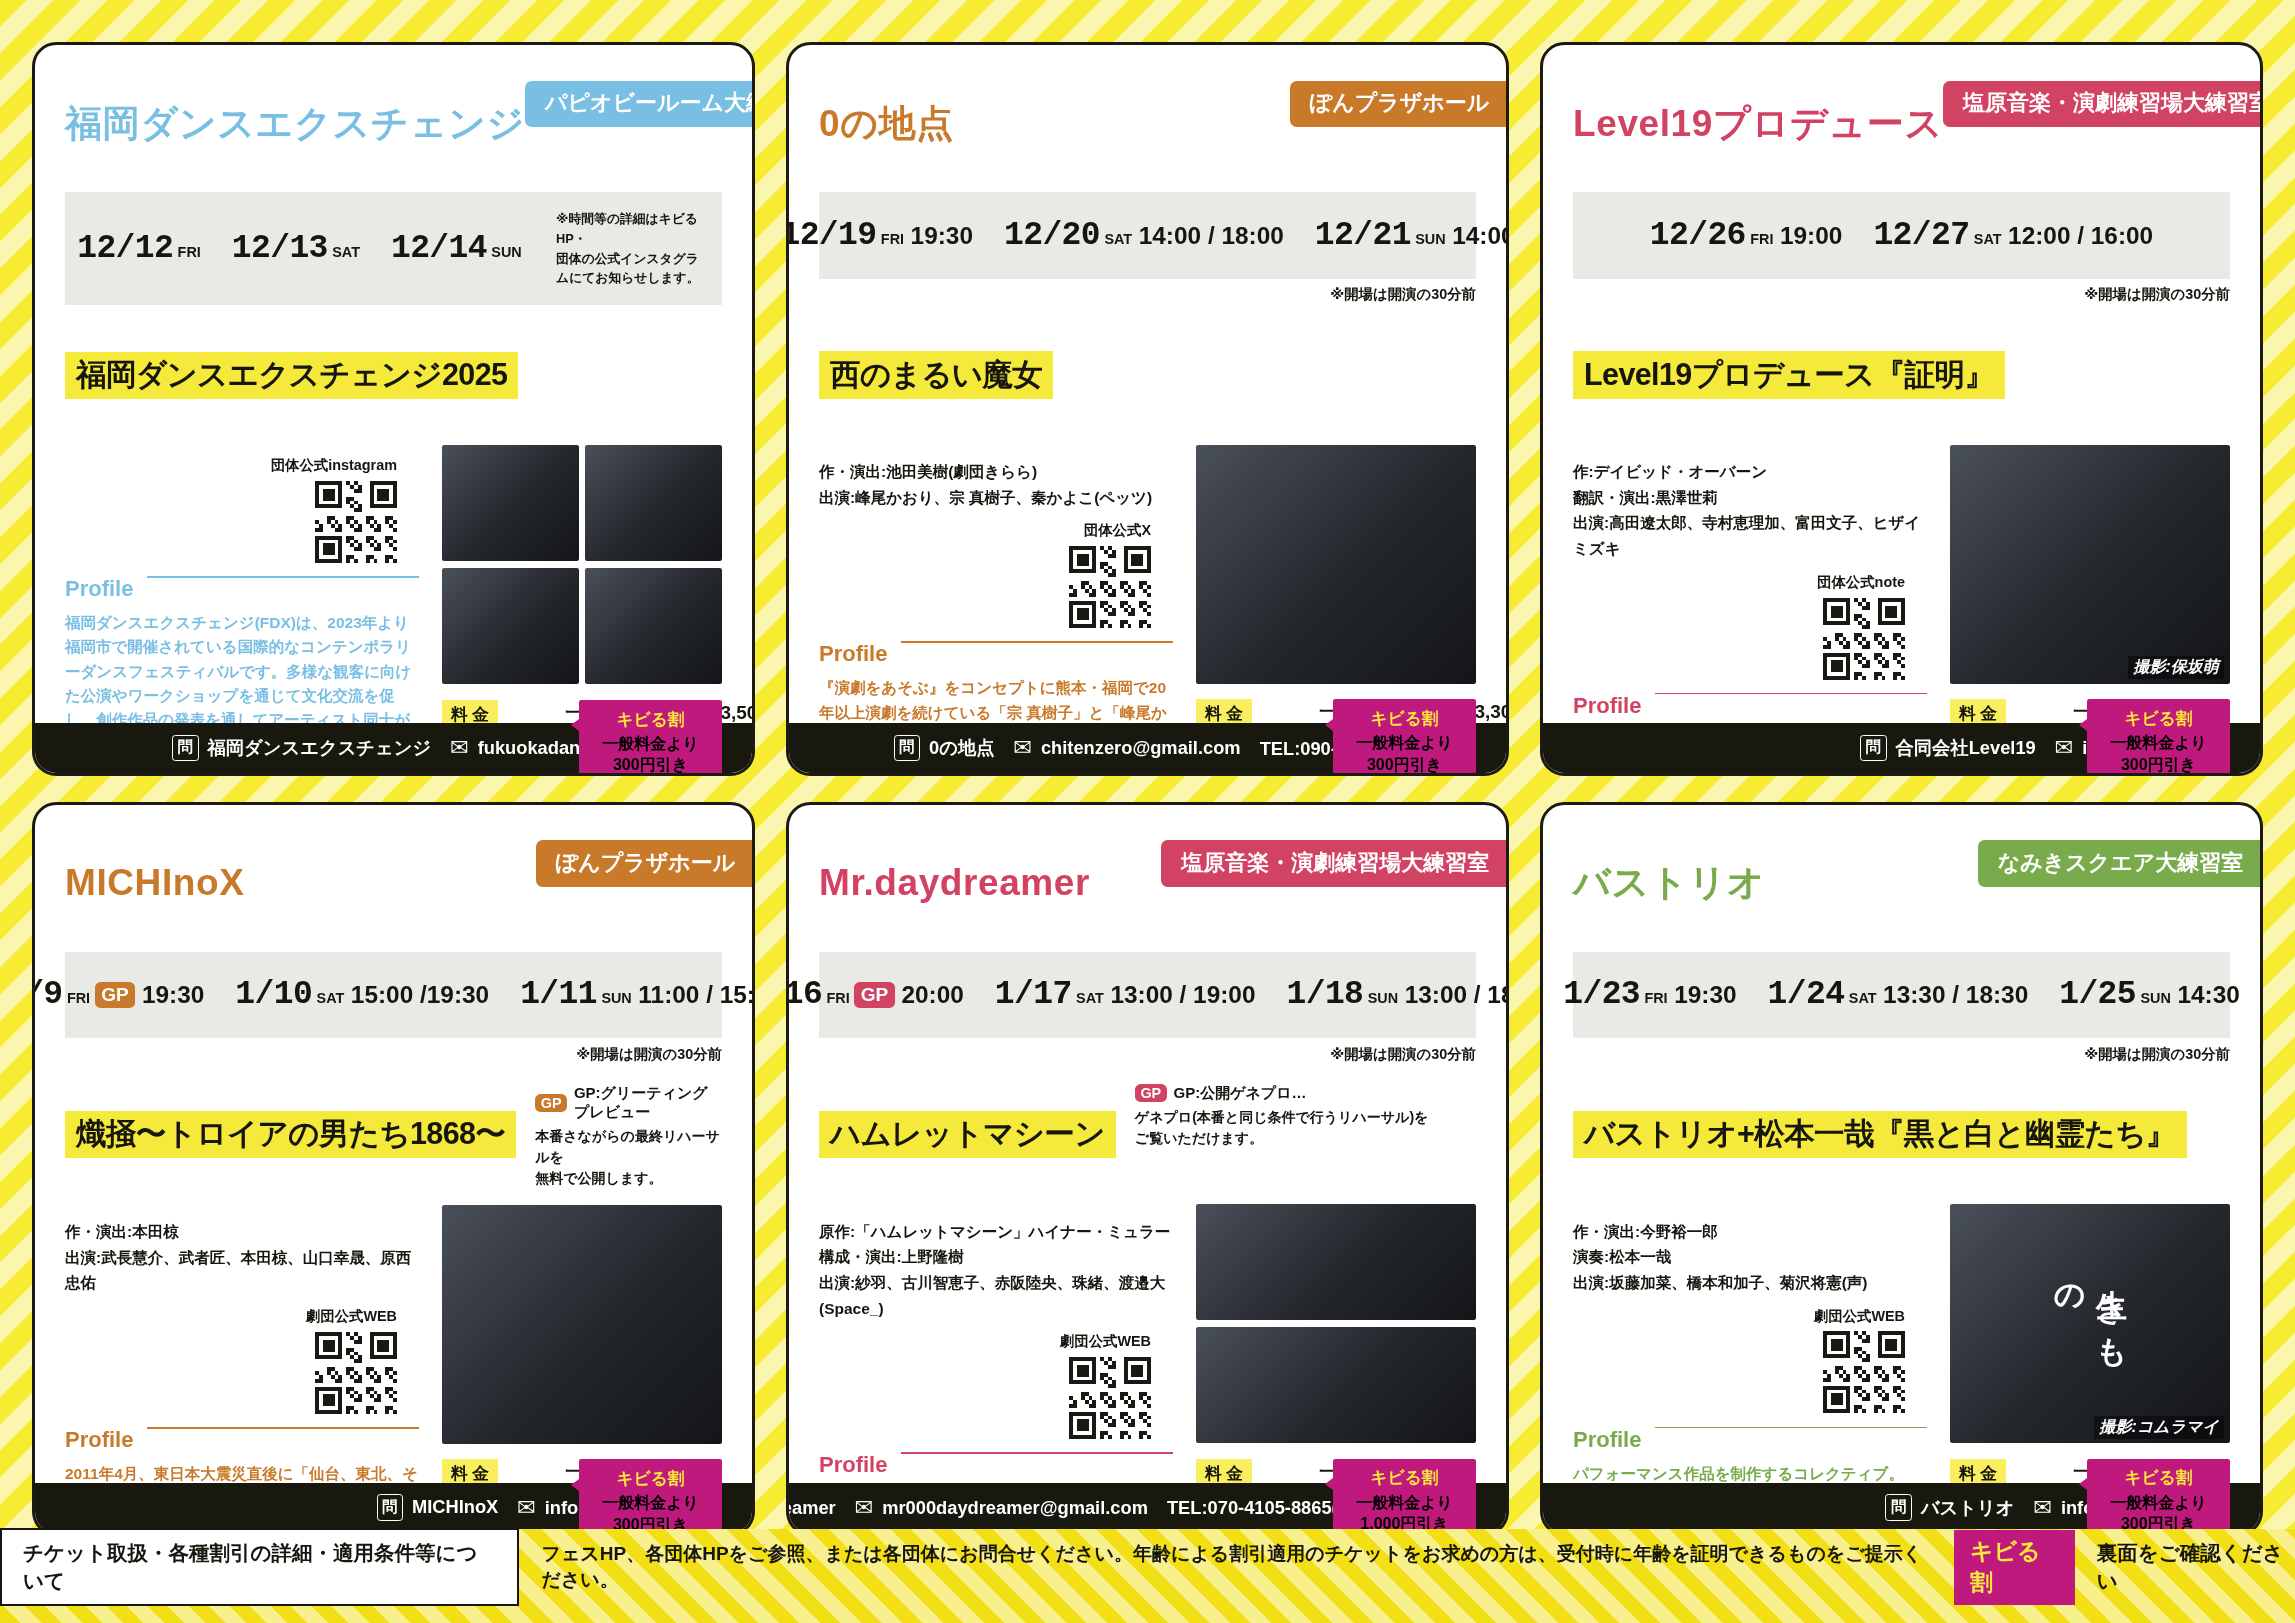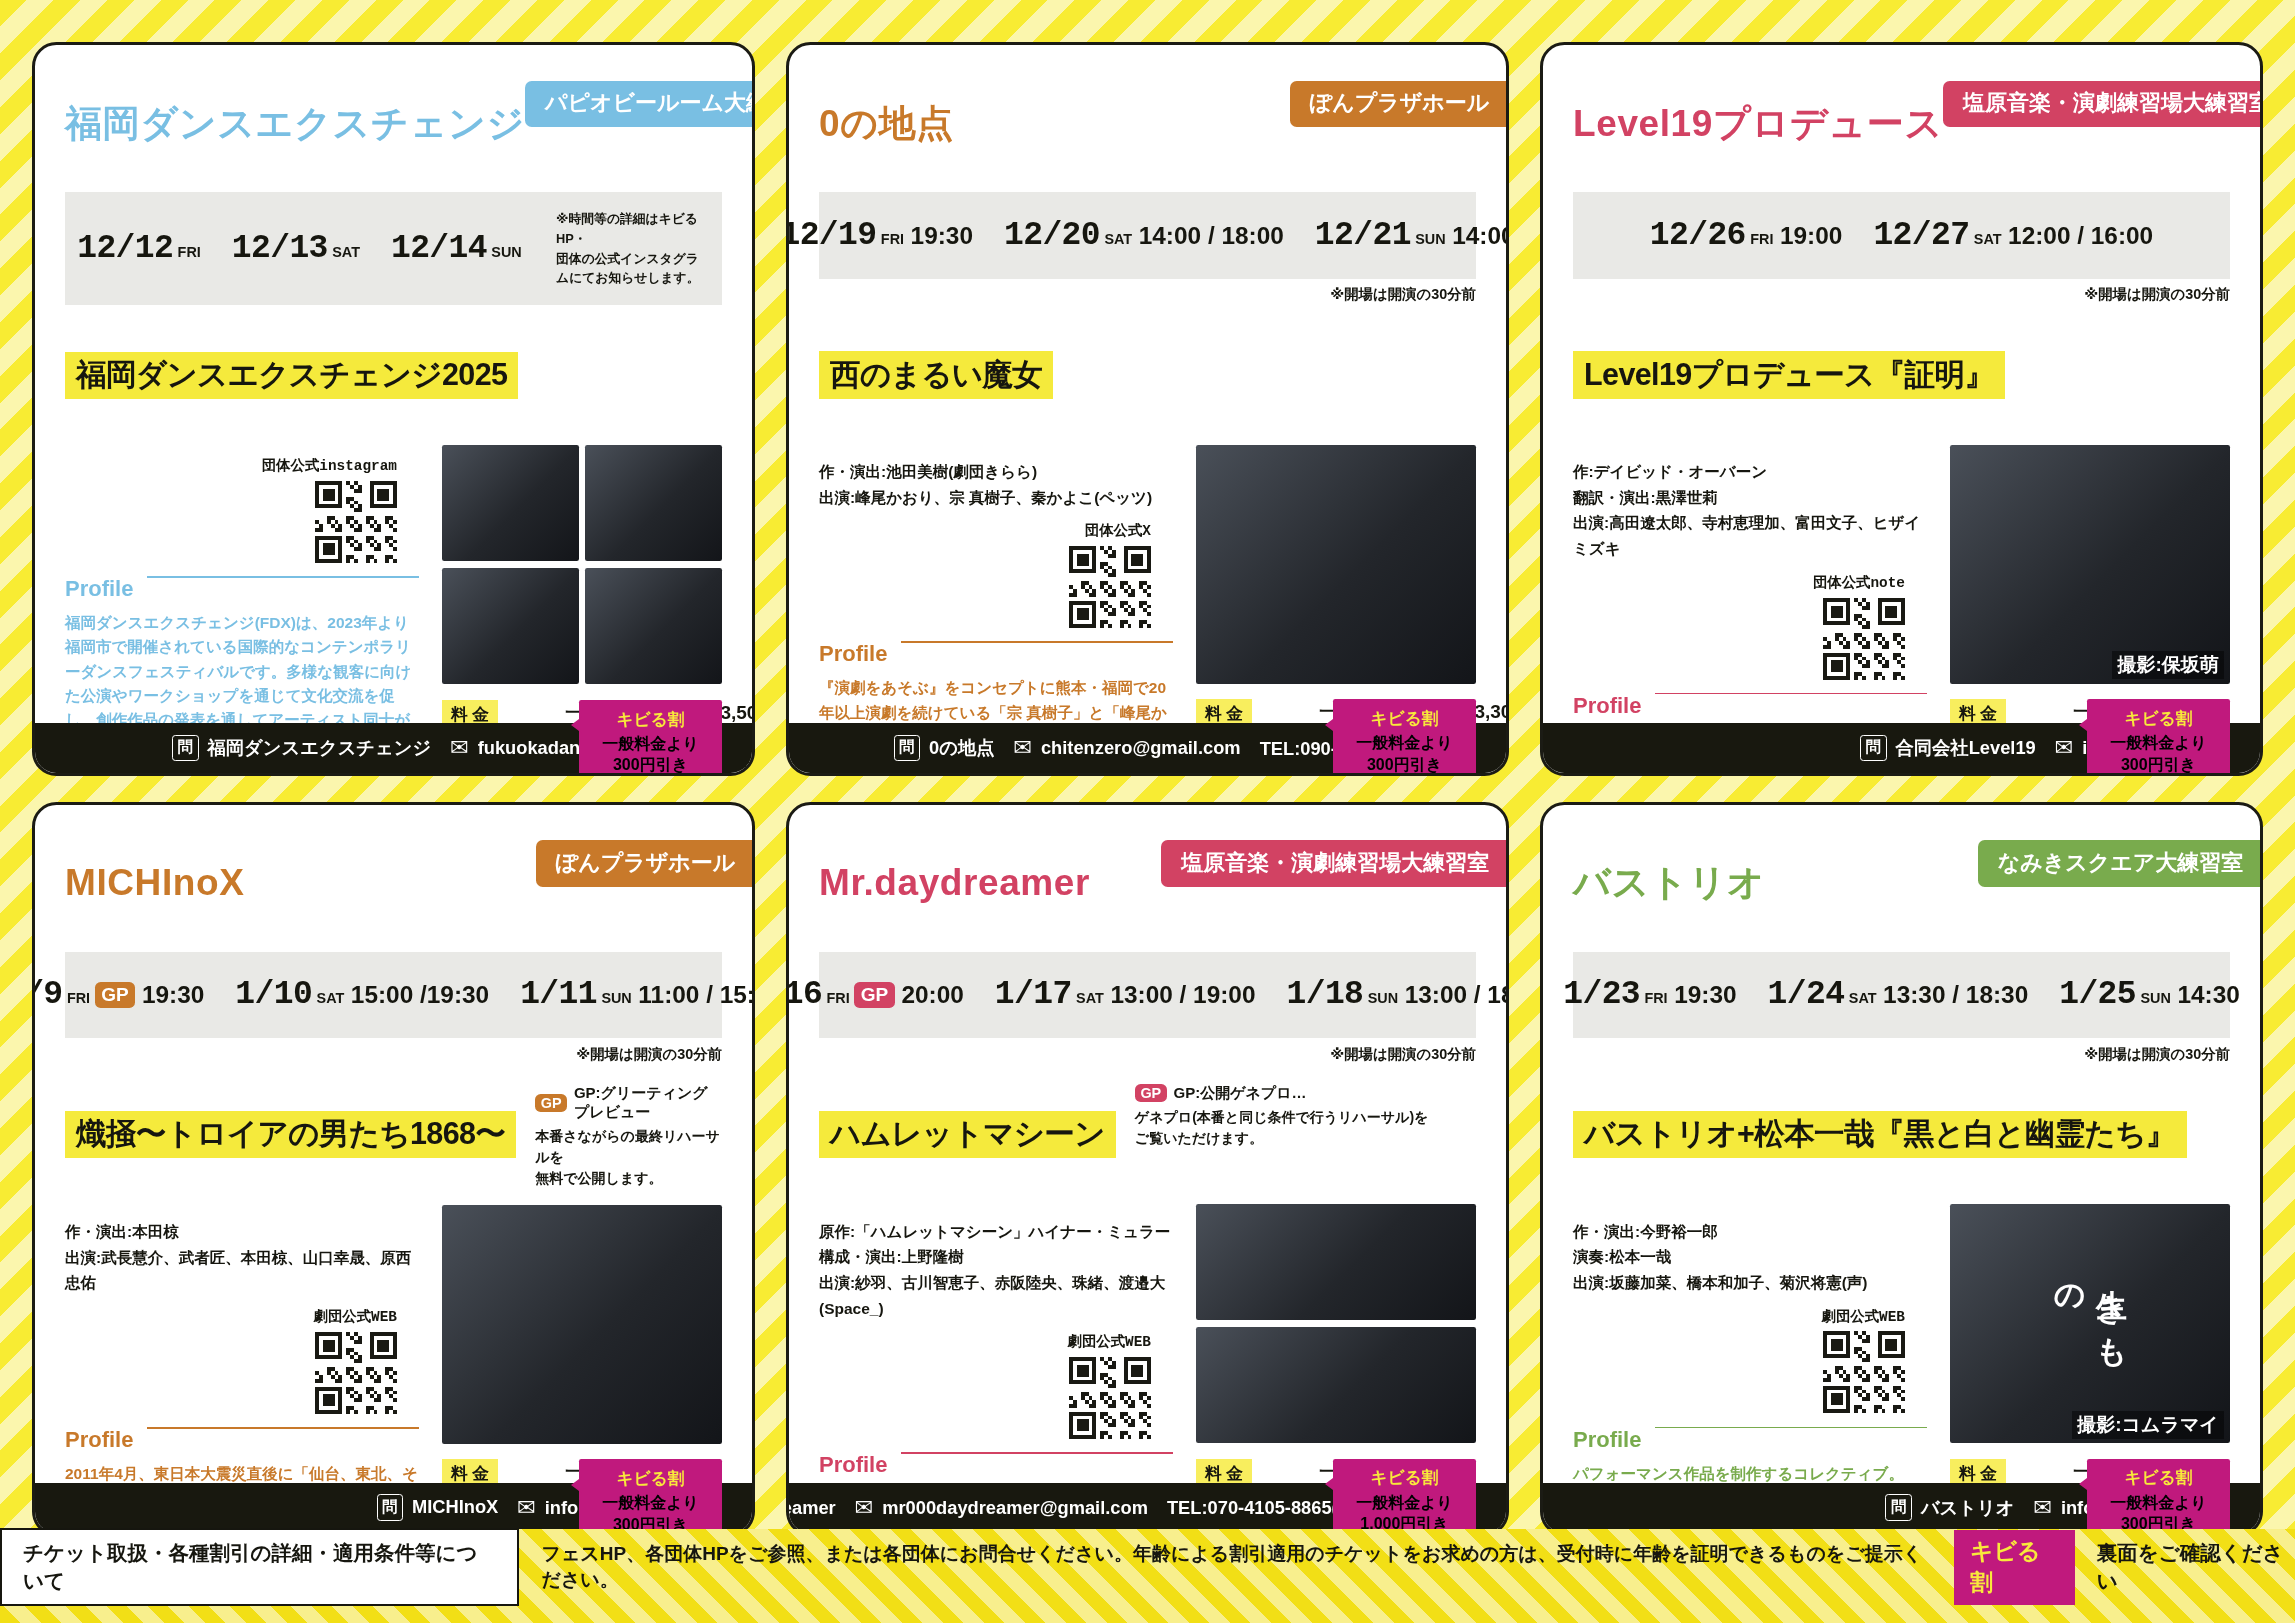--- a/index.html
+++ b/index.html
@@ -37,35 +37,35 @@
   .gp-note{flex:1;min-width:0;padding-top:3.3px;}
   .gp-note .gt{display:flex;align-items:center;gap:6.7px;font-size:15px;font-weight:800;}
   .gp-note .gp-badge{font-size:14.4px;padding:1.1px 5.6px;}
   .gp-note .gb{margin-top:4.4px;font-size:14px;font-weight:600;line-height:1.5;white-space:pre-line;}
 
   .main{display:flex;gap:23px;margin:15.5px 30px 0;flex:1;min-height:0;}
   .left{flex:1;display:flex;flex-direction:column;min-width:0;min-height:0;}
   .body-text{font-size:16px;line-height:1.6;font-weight:600;white-space:pre-line;overflow:hidden;flex-shrink:1;}
   .credits{margin-top:14.4px;font-size:15.5px;font-weight:800;line-height:1.66;white-space:pre-line;flex-shrink:0;}
   .qr-block{display:flex;flex-direction:column;align-items:flex-end;gap:5.6px;margin:11px 22px 0 0;flex-shrink:0;}
-  .qr-label{font-size:14.4px;font-weight:800;font-family:Liberation Mono, monospace;}
+  .qr-label{font-size:14.4px;font-weight:800;}
   .qr{width:82px;height:82px;background:#fff;}
   .profile{margin-top:auto;padding:13.3px 0 14.4px;flex-shrink:0;}
   .profile-head{display:flex;gap:13.3px;color:var(--acc);font-size:22px;font-weight:700;}
   .profile-head .line{flex:1;height:1.7px;background:var(--acc);}
   .profile-text{margin-top:9px;color:var(--acc);font-size:15.5px;font-weight:700;line-height:1.56;white-space:pre-line;}
 
   .right{width:280px;flex:none;display:flex;flex-direction:column;min-height:0;}
   .photo-stack{display:flex;flex-direction:column;gap:6.7px;height:239px;flex-shrink:0;}
   .photo-stack.grid4{display:grid;grid-template-columns:1fr 1fr;grid-template-rows:1fr 1fr;}
   .photo{background:linear-gradient(135deg,#4a5059,#23262b 55%,#131519);border-radius:2.2px;flex:1;position:relative;overflow:hidden;}
   .ph-overlay{position:absolute;top:50%;left:50%;transform:translate(-50%,-50%);writing-mode:vertical-rl;
     color:#fff;font-size:31px;font-weight:700;letter-spacing:7.8px;}
-  .ph-credit{position:absolute;right:5.6px;bottom:4.4px;color:#fff;font-size:19px;font-weight:700;
-    background:rgba(0,0,0,.45);padding:1.1px 5.6px;}
+  .ph-credit{position:absolute;right:5.6px;bottom:4.4px;color:#fff;font-size:16px;font-weight:700;
+    background:rgba(0,0,0,.45);padding:1.1px 5.6px;font-style:italic;}
 
   .price-table{display:flex;flex-direction:column;gap:13.3px;margin-top:15.5px;}
   .prow{display:flex;gap:12.2px;align-items:flex-start;}
   .plabel-col{flex:none;width:111px;display:flex;flex-direction:column;gap:5.6px;align-items:flex-start;}
   .plabel{background:#f8ee5e;padding:3.3px 9px;font-size:16.7px;font-weight:800;white-space:nowrap;}
   .seat-note{font-size:13.3px;font-weight:700;}
   .pvals{flex:1;min-width:0;}
   .price-flex{display:flex;gap:10px;align-items:flex-start;}
   .price-lines{flex:1;min-width:0;}
   .price-line{font-size:19px;font-weight:800;line-height:1.42;white-space:nowrap;}

